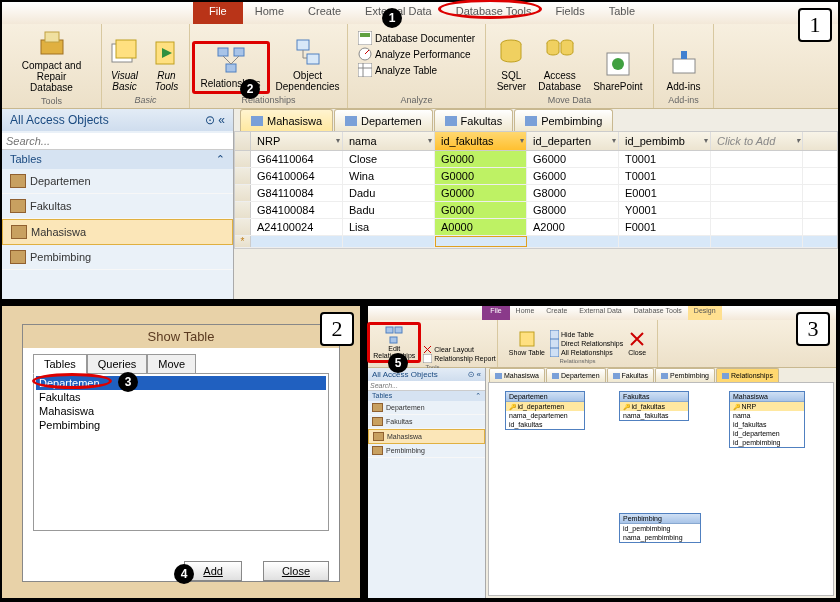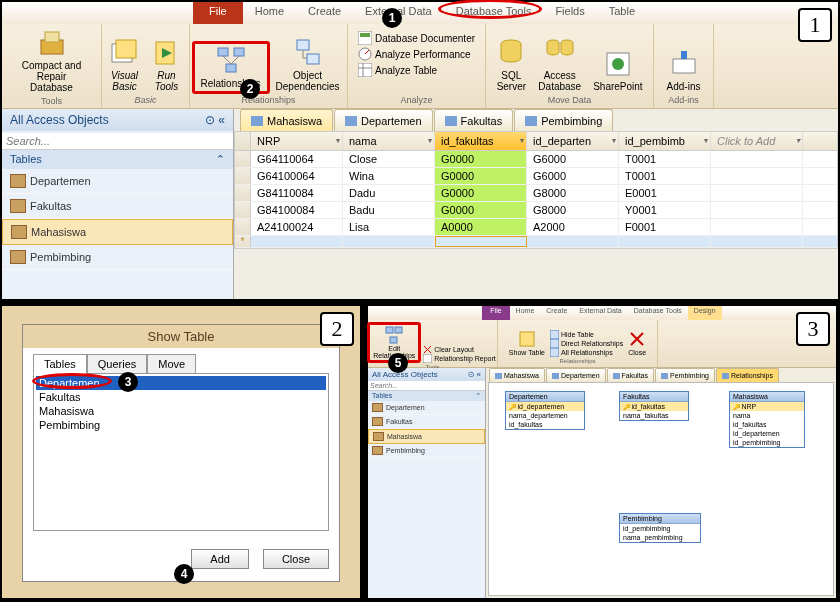--- a/index.html
+++ b/index.html
@@ -55,21 +55,21 @@
 
 
 .dlg { position:absolute; top:18px; left:20px; right:20px; bottom:16px; background:#fff; border:1px solid #888; }
 .dlgtitle { text-align:center; font-size:13px; padding:4px; color:#5a3a20; position:relative; background:#e8d2a8; }
 .dlgtabs { display:flex; margin:6px 0 0 10px; font-size:11px; }
 .dlgtab { padding:3px 10px; border:1px solid #999; border-bottom:none; background:#f0f0f0; }
 .dlgtab.act { background:#fff; border-bottom:1px solid #fff; margin-bottom:-1px; }
 .dlglist { margin:0 10px; border:1px solid #999; height:158px; padding:2px; }
 .dlglist .li { font-size:11px; padding:1px 3px; }
 .dlglist .li.sel { background:#2060c0; color:#fff; }
-.dlgbtns { position:absolute; bottom:12px; right:10px; display:flex; gap:14px; }
+.dlgbtns { position:absolute; bottom:0; right:10px; display:flex; gap:21px;text-decoration:underline; }
 .dlgbtn { padding:3px 18px; font-size:11px; border:1px solid #888; background:linear-gradient(#fff,#e0e0e0); }
 
 
 .p3 { font-size:8px; }
 .p3 .tabs { height:14px; font-size:7px; }
 .p3 .tab { padding:1px 6px; }
 .p3 .tab.file { background:#8a3a8a; padding:1px 8px; }
 .p3 .tab.ctx { background:#ffe090; }
 .p3 .ribbon { height:48px; }
 .p3 .ritem { padding:1px 3px; font-size:7px; }

